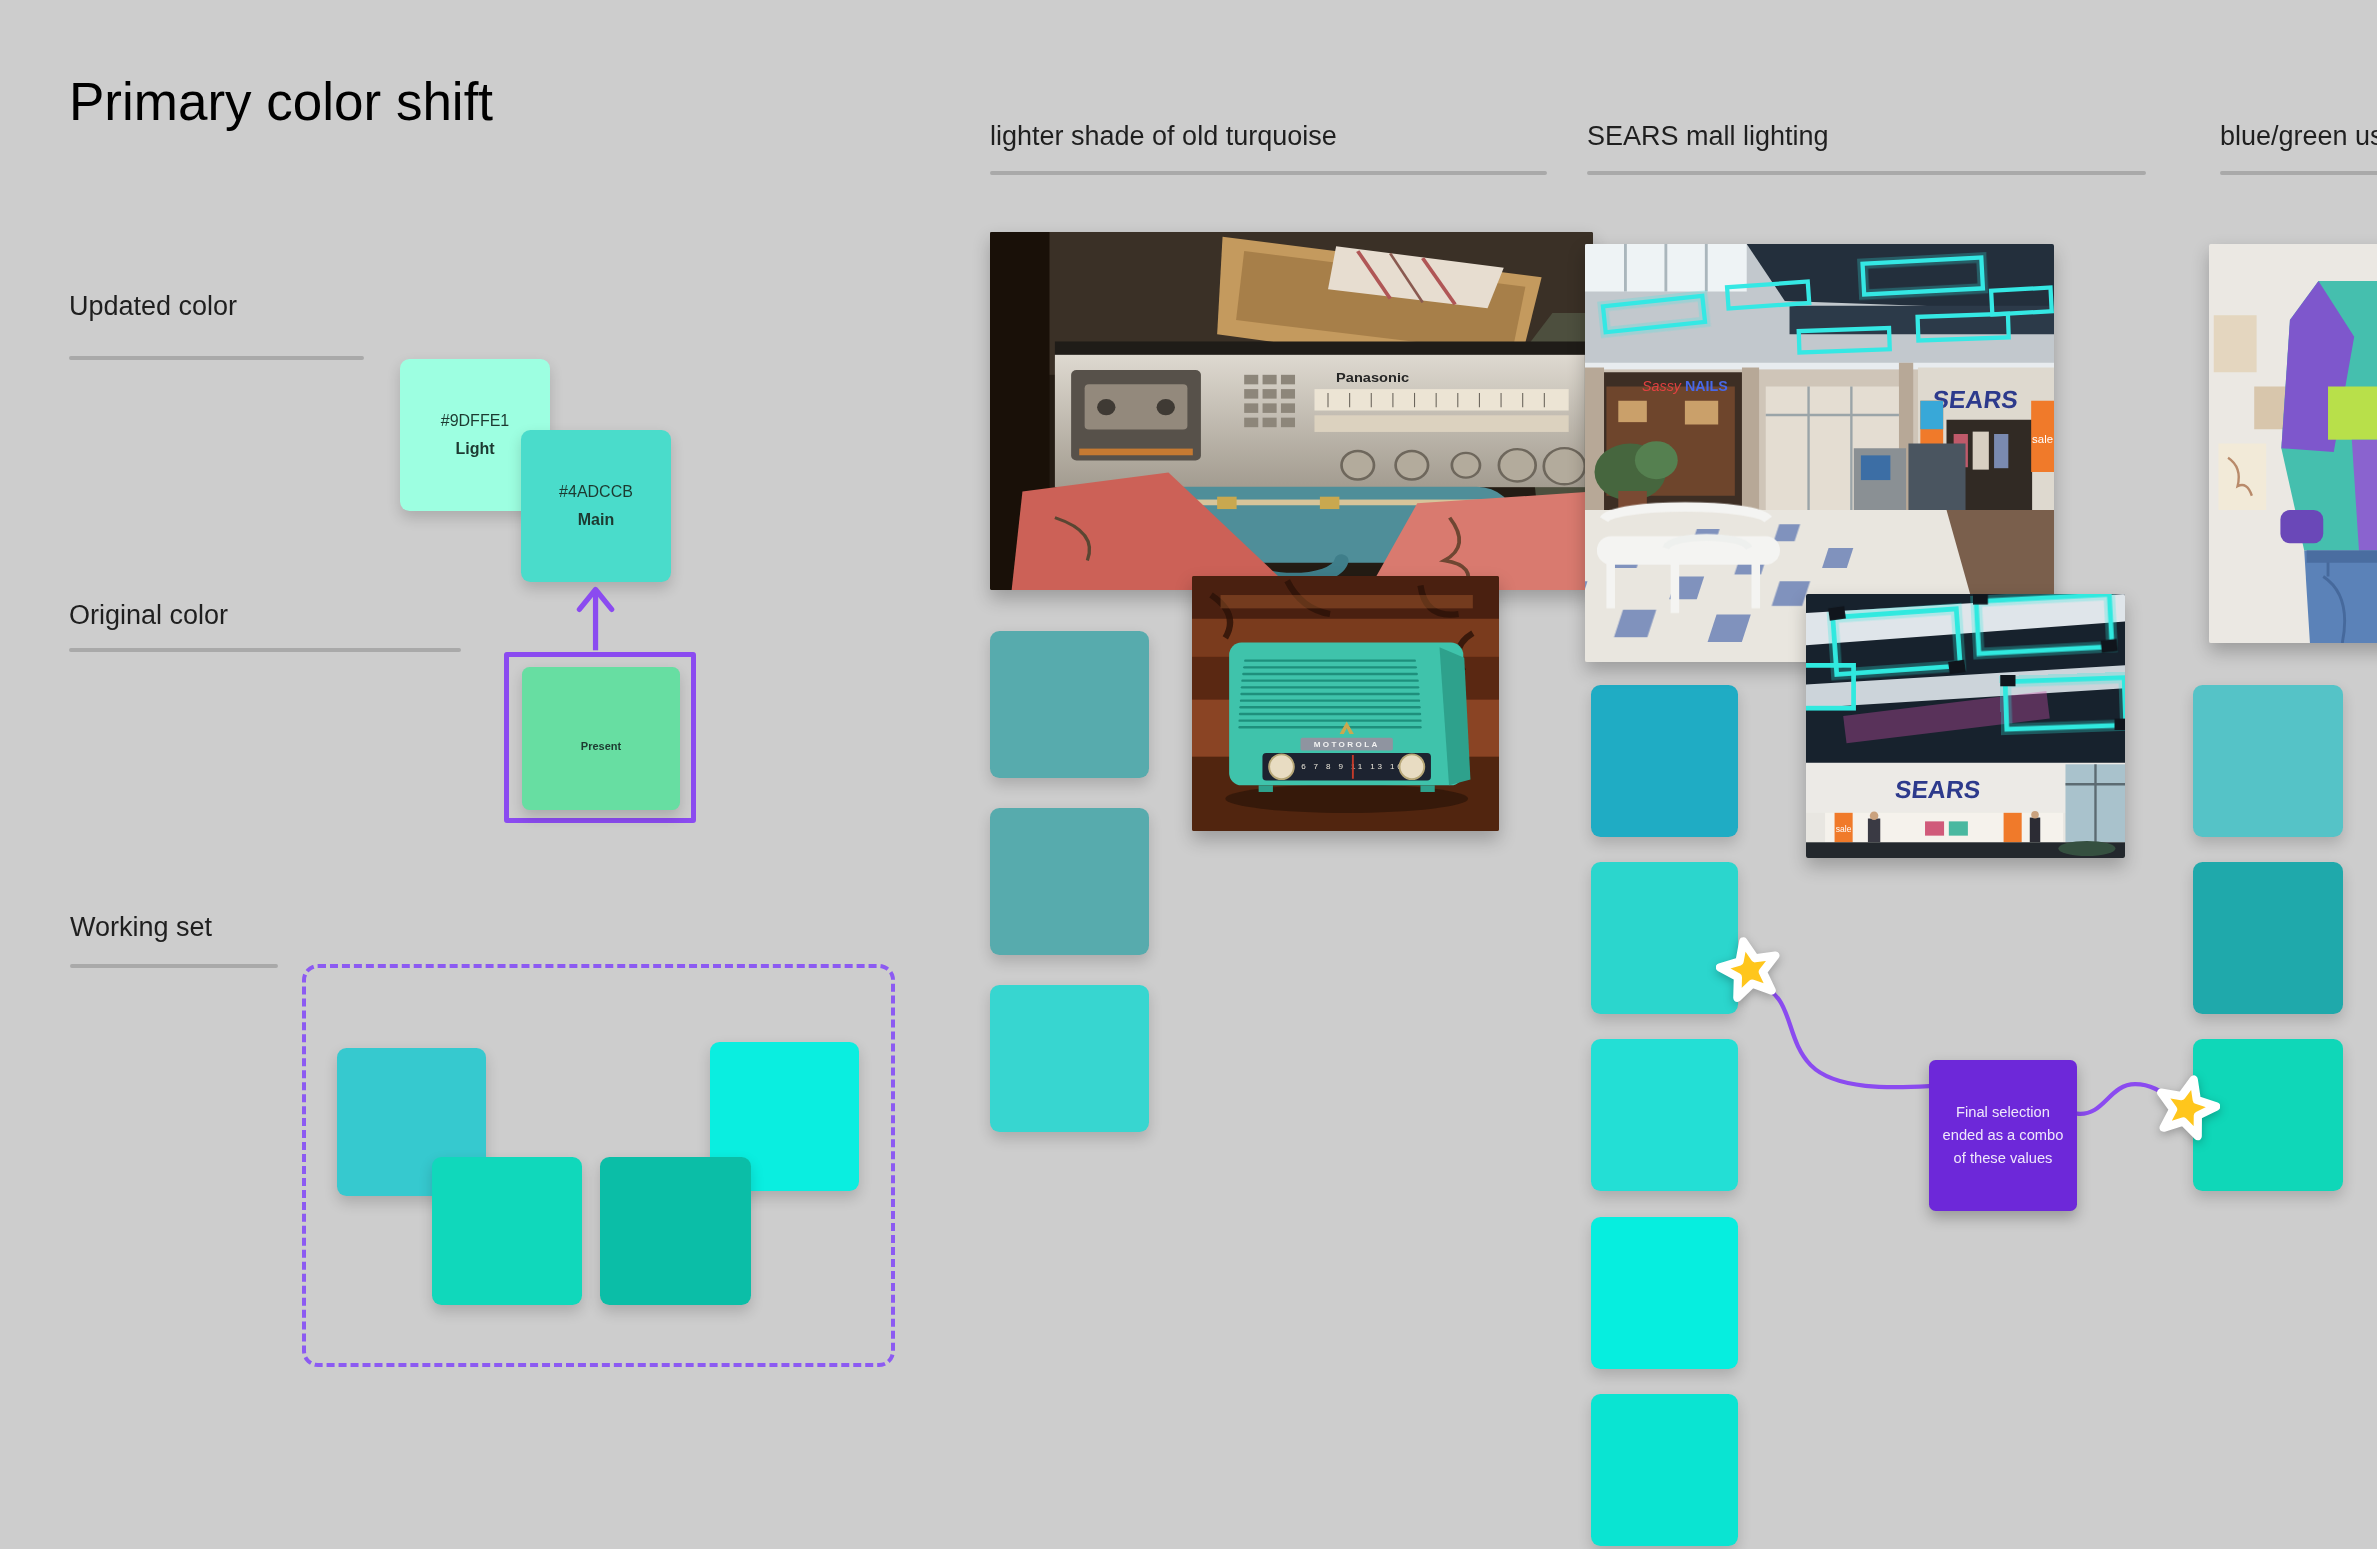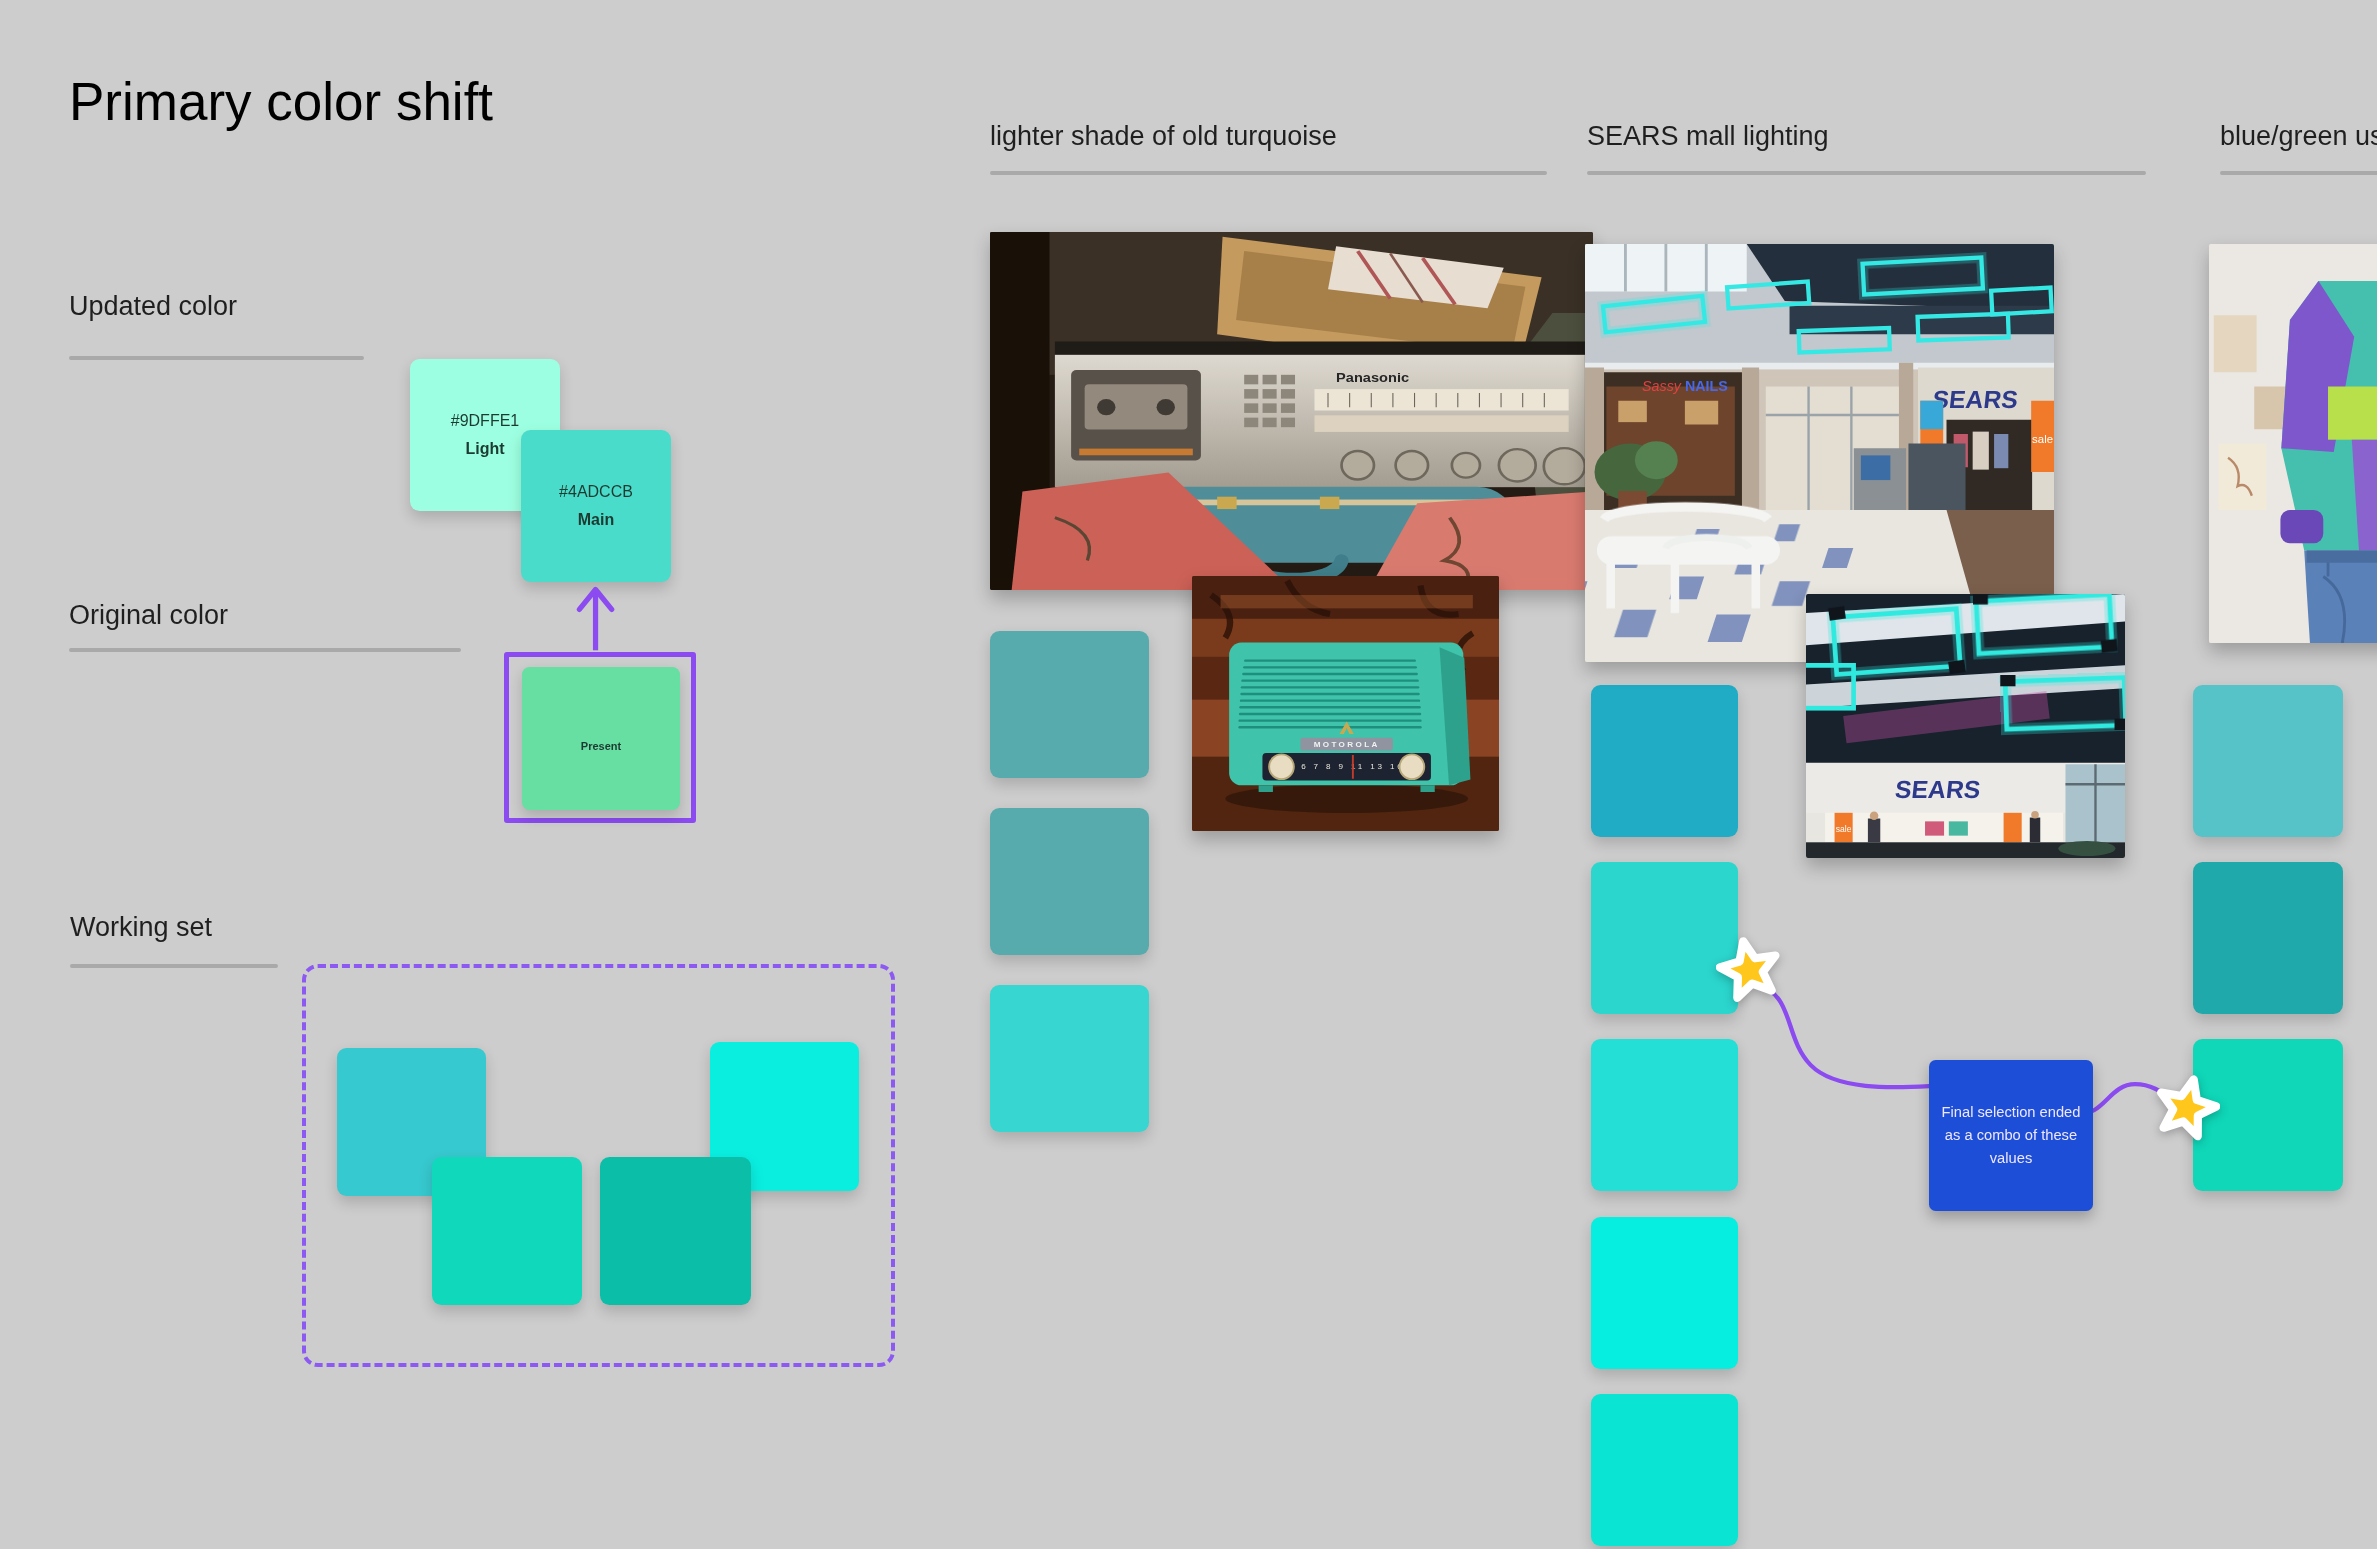--- a/index.html
+++ b/index.html
@@ -28,21 +28,21 @@
 </head>
 <body>
 
 <div id="canvas">
 
   <div class="title" style="left:69px;top:71px">Primary color shift</div>
 
   <div class="sec-label" style="left:69px;top:291px">Updated color</div>
   <div class="rule" style="left:69px;top:356px;width:295px"></div>
 
-  <div class="sw" style="left: 410px; top: 359px; width: 150px; height: 152px; z-index: 1; background-color: rgb(157, 255, 225);">
+  <div class="sw" style="left: 400px; top: 359px; width: 150px; height: 152px; z-index: 1; background-color: rgb(157, 255, 225);">
     <div class="sw-text">
       <div class="sw-hex">#9DFFE1</div>
       <div class="sw-name">Light</div>
     </div>
   </div>
   <div class="sw" style="left: 521px; top: 430px; width: 150px; height: 152px; z-index: 2; background-color: rgb(74, 220, 203);">
     <div class="sw-text">
       <div class="sw-hex">#4ADCCB</div>
       <div class="sw-name">Main</div>
     </div>
@@ -319,21 +319,21 @@
   <div class="sw" style="left: 1591px; top: 862px; width: 147px; height: 152px; background-color: rgb(43, 214, 205);"></div>
   <div class="sw" style="left: 1591px; top: 1039px; width: 147px; height: 152px; background-color: rgb(35, 223, 213);"></div>
   <div class="sw" style="left: 1591px; top: 1217px; width: 147px; height: 152px; background-color: rgb(6, 238, 223);"></div>
   <div class="sw" style="left: 1591px; top: 1394px; width: 147px; height: 152px; background-color: rgb(10, 228, 210);"></div>
 
   <svg class="abs" style="left:1688px;top:927px;z-index:5;pointer-events:none" width="547" height="262" viewBox="0 0 1150 550">
     <path d="M 140 120 C 225 138 200 230 258 290 C 310 343 430 338 507 334" fill="none" stroke-width="9" stroke-linecap="round" style="stroke: rgb(139, 75, 240);"></path>
     <path d="M 818 392 C 875 398 885 330 940 330 C 985 330 1008 358 1042 378" fill="none" stroke-width="9" stroke-linecap="round" style="stroke: rgb(139, 75, 240);"></path>
   </svg>
 
-  <div class="note" style="left: 1929px; top: 1060px; width: 164px; height: 151px; z-index: 6; background-color: #1d4ed8;">
+  <div class="note" style="left: 1929px; top: 1060px; width: 148px; height: 151px; z-index: 6; background-color: #6d28d9;">
     <span style="color: rgb(239, 231, 251);">Final selection ended as a combo of these values</span>
   </div>
 
   <svg class="star-svg" style="left:1716px;top:937px;z-index:7" width="67" height="67" viewBox="0 0 130 130">
     <g transform="rotate(-12 65 65)">
       <polygon points="65,7 80.3,44 120.2,47.1 89.7,73 99.1,111.9 65,91 30.9,111.9 40.3,73 9.8,47.1 49.7,44" stroke-width="16" stroke-linejoin="round" stroke="#FFFFFF" style="fill: rgb(255, 198, 28);"></polygon>
     </g>
   </svg>
   <svg class="star-svg" style="left:2153px;top:1075px;z-index:7" width="67" height="67" viewBox="0 0 130 130">
     <g transform="rotate(14 65 65)">

